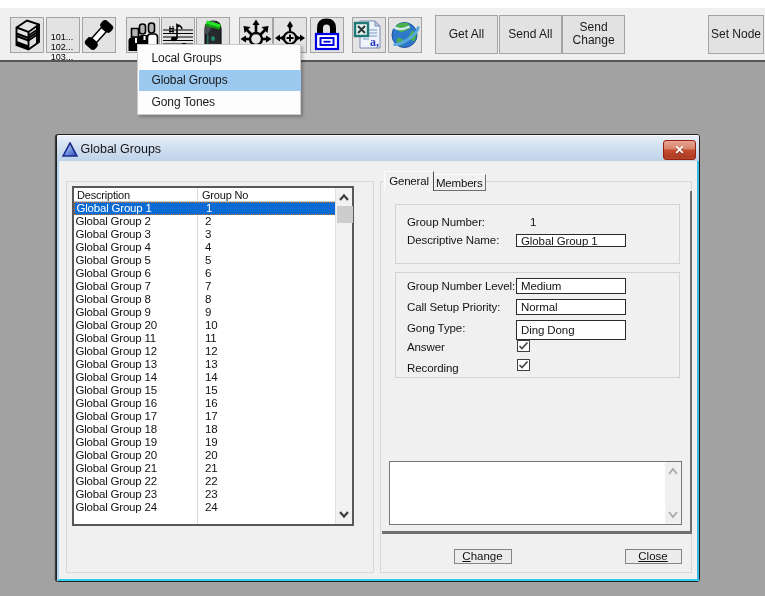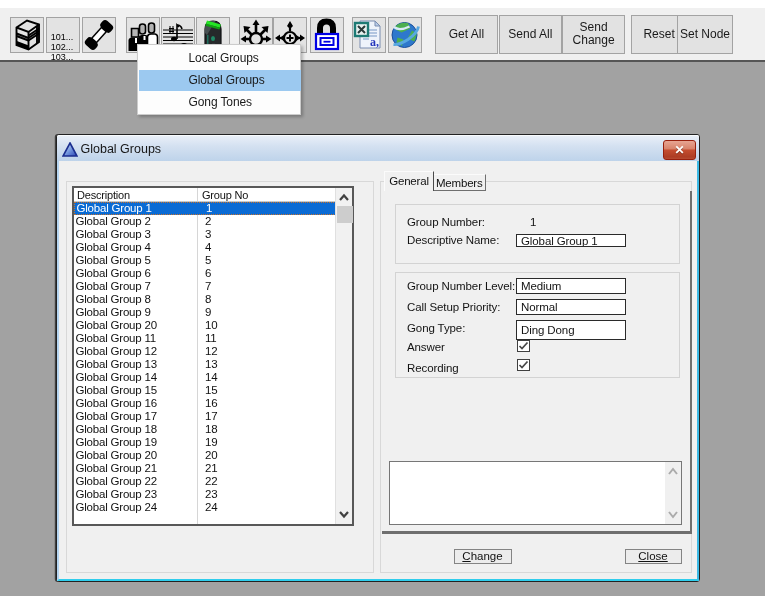--- a/index.html
+++ b/index.html
@@ -6,21 +6,21 @@
 html,body { width:765px; height:596px; overflow:hidden; }
 body { font-family:"Liberation Sans", sans-serif; background:#a2a2a2; position:relative; }
 .abs { position:absolute; }
 #topwhite { left:0; top:0; width:765px; height:8px; background:#ffffff; }
 #toolbar { left:0; top:8px; width:765px; height:54px; background:#f0f0f0; border-bottom:2px solid #565656; }
 .tbtn { position:absolute; top:9px; width:34px; height:36px; background:#e3e3e3; border:1px solid #a3a3a3; }
 .tbtn svg { position:absolute; left:0; top:0; }
 .txtbtn { position:absolute; top:6.5px; height:39.5px; width:63px; background:#e2e2e2; border:1px solid #a3a3a3; color:#1a1a1a; font-size:12px; display:flex; align-items:center; justify-content:center; text-align:center; line-height:13px; }
 
 #menu { left:136.5px; top:44px; width:164px; height:71px; background:#fdfdfd; border:1px solid #cccccc; box-shadow:2px 2px 3px rgba(0,0,0,0.25); z-index:30; }
-.mi { position:absolute; left:1px; width:162px; height:21px; font-size:12px; letter-spacing:-0.1px; color:#1a1a1a; line-height:21px; padding-left:50px; }
+.mi { position:absolute; left:1px; width:162px; height:21px; font-size:12px; letter-spacing:-0.1px; color:#1a1a1a; line-height:21px; padding-left:13px; }
 .mi.hl { background:#9cc9f0; }
 
 #dlg { left:56px; top:134px; width:644px; height:448px; border:1px solid #222222; border-radius:3px; background:#f0f0f0; z-index:10; box-shadow:-1.2px 0 0 rgba(30,30,30,0.75); }
 #titlebar { position:absolute; left:0; top:0; width:642px; height:26px; background:linear-gradient(180deg,#e9eff8 0%,#d4e1f1 40%,#bed3ea 100%); border-radius:2px 2px 0 0; border-top:1px solid #f8fbfe; }
 #titletxt { position:absolute; left:23.5px; top:0; height:26px; line-height:26px; font-size:12.5px; color:#161616; }
 #closebtn { position:absolute; left:606px; top:4px; width:33px; height:20px; border:1px solid #971f0d; border-radius:3px; background:linear-gradient(180deg,#e7a593 0%,#d8836b 44%,#c54d30 50%,#ad3d24 88%,#b74a31 100%); }
 #closebtn span { position:absolute; left:0; top:0; width:100%; height:100%; color:#ffffff; font-size:12px; font-weight:bold; text-align:center; line-height:19px; text-shadow:0 1px 1px rgba(0,0,0,0.35); }
 #client { position:absolute; left:0; top:26px; width:642px; height:420px; border-left:2px solid #b5d4ef; border-right:2px solid #3cbae6; border-bottom:2px solid #2fcdec; background:#f0f0f0; }
 
 .frame { border:1px solid #d8d8d8; }
@@ -181,22 +181,21 @@
       <path d="M6 8.5 Q11 3.5 19 5 L21.5 10.5 L12.5 14.5 L6.5 11.5 Z" fill="#4caf50"></path>
       <path d="M23 12.5 L27.8 15.5 L25.5 23.5 L18.5 20.5 Z" fill="#4caf50"></path>
       <path d="M8.5 19.5 L14.5 21.5 L13 28 L7.5 24.5 Z" fill="#4caf50"></path>
       <path d="M4.5 26.5 Q10.5 27 19 21.5 Q28.5 15 29.5 8.5" fill="none" stroke="#58a8e0" stroke-width="2.8"></path>
       <path d="M5 9 Q10 13.5 20.5 8.5" fill="none" stroke="#d8e9f8" stroke-width="2.4"></path>
     </svg>
   </div>
   <div class="txtbtn" style="left:434.9px">Get All</div>
   <div class="txtbtn" style="left:498.9px">Send All</div>
   <div class="txtbtn" style="left:562.1px">Send<br>Change</div>
-  <div class="txtbtn" style="left:631.1px;width:56px">Reset</div>
-  <div class="txtbtn" style="left:677px;width:56px">Set Node</div>
+  <div class="txtbtn" style="left:708px;width:56px">Set Node</div>
 </div>
 
 <div class="abs" id="menu">
   <div class="mi" style="top:3px">Local Groups</div>
   <div class="mi hl" style="top:25px">Global Groups</div>
   <div class="mi" style="top:47px">Gong Tones</div>
 </div>
 
 <div class="abs" id="dlg">
   <div id="client"></div>

